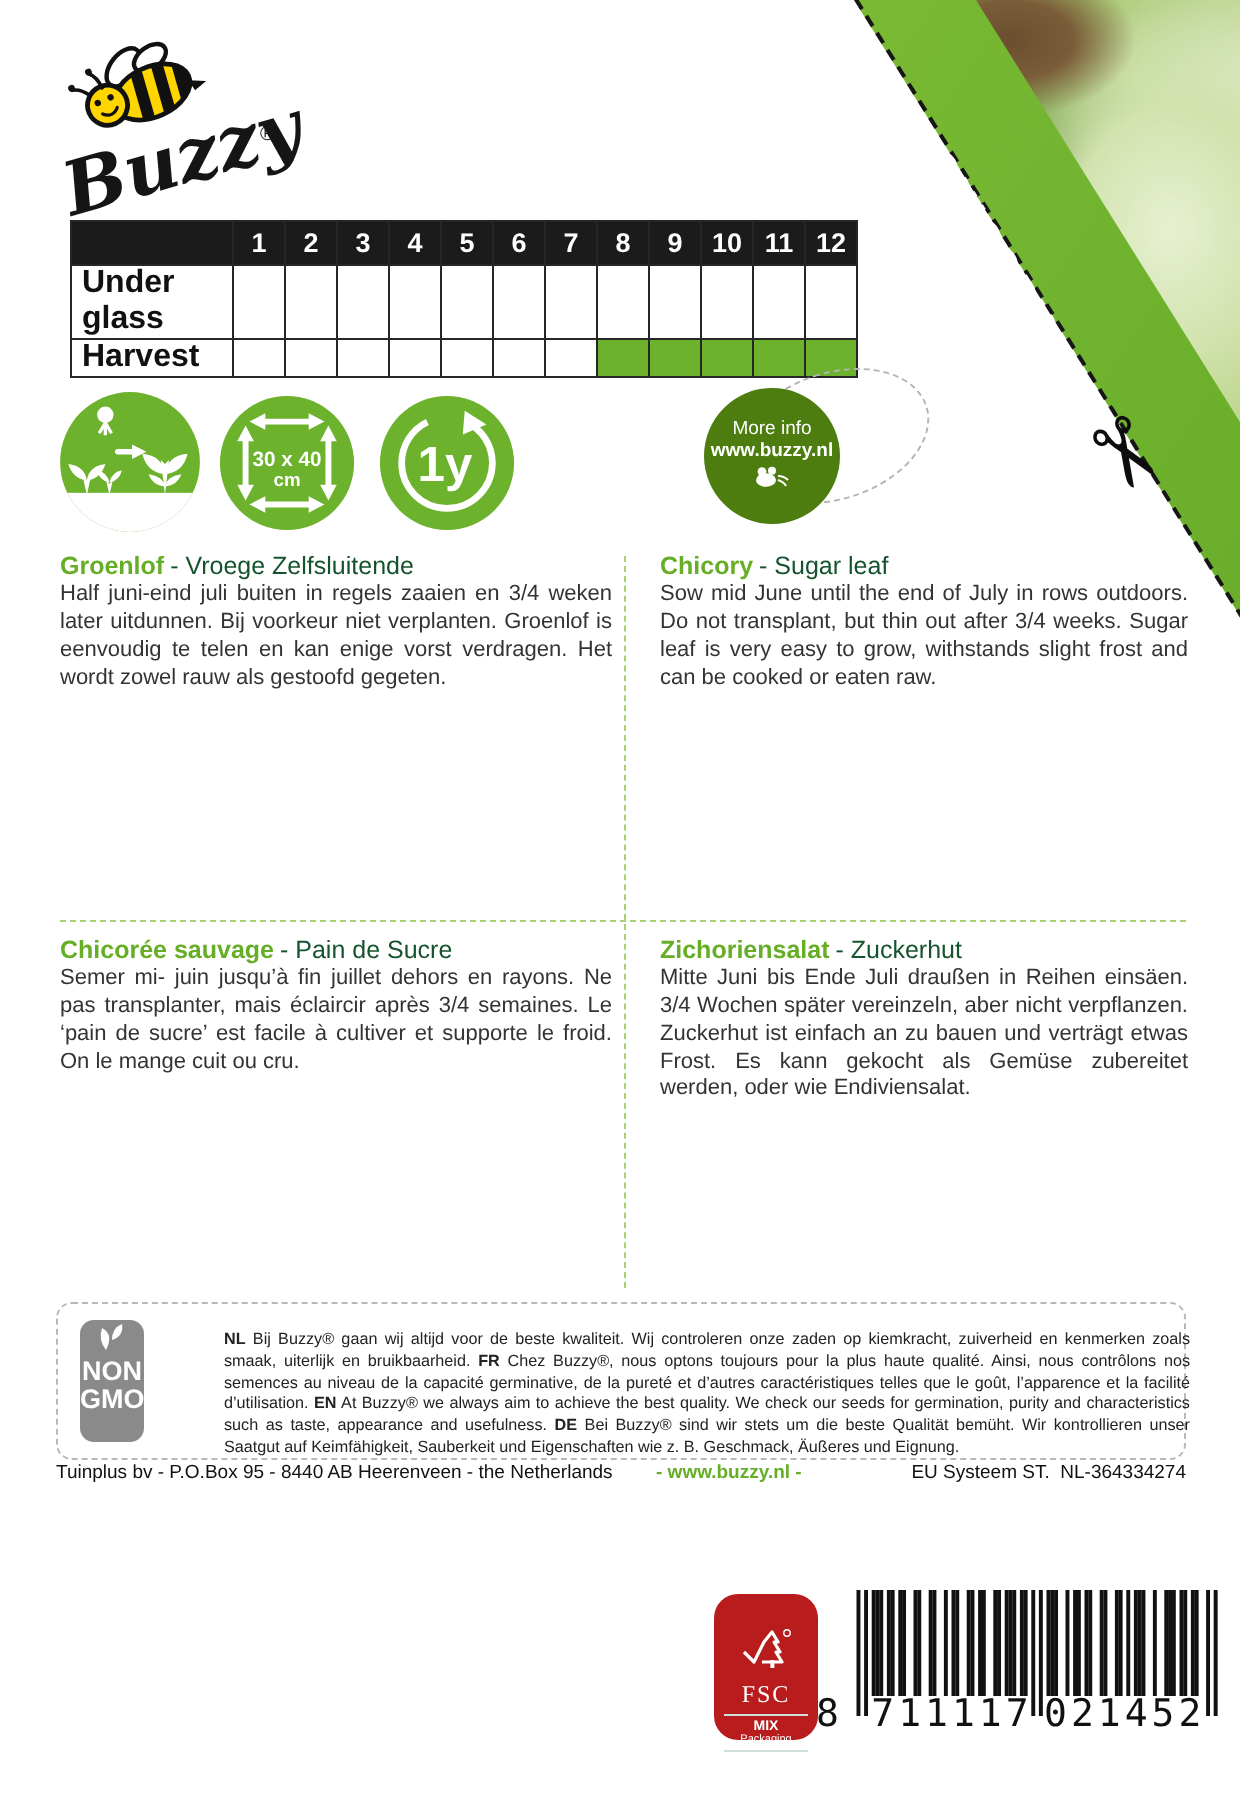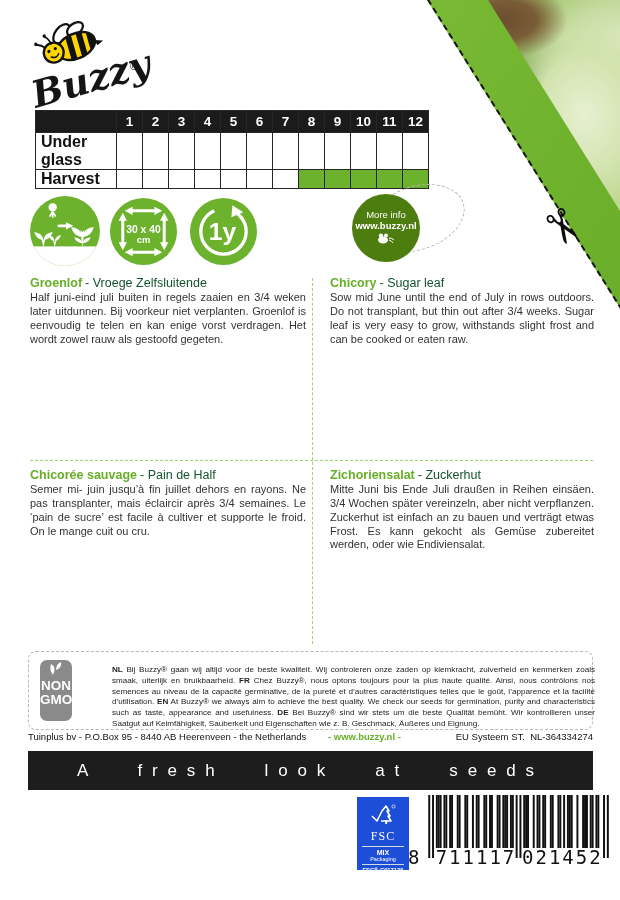--- a/index.html
+++ b/index.html
@@ -74,22 +74,22 @@
   .addr{position:absolute;left:0;top:0;}
   .site{position:absolute;left:300px;top:0;color:#67ae27;font-weight:bold;}
   .eu{position:absolute;right:0;top:0;white-space:pre;}
 
   
   .tagbar{position:absolute;left:28px;top:751px;width:565px;height:39px;background:#1d1d1d;
     color:#fff;display:flex;align-items:center;justify-content:center;
     font-size:17px;letter-spacing:.58em;word-spacing:1.5em;}
 
   
-  .fsc{position:absolute;left:357px;top:797px;width:52px;height:73px;background:#1d4ed8;
-    border-radius:0;color:#fff;text-align:center;padding-top:6px;}
+  .fsc{position:absolute;left:357px;top:797px;width:52px;height:73px;background:#b91c1c;
+    border-radius:12px;color:#fff;text-align:center;padding-top:16px;}
   .fsc .ac{font-family:"Liberation Serif",serif;font-size:12px;letter-spacing:1px;}
   .fsc hr{border:none;border-top:.5px solid #cfe0da;margin:2px 5px;}
   .fsc .mx{font-size:7px;font-weight:bold;}
   .fsc .pk{font-size:5.5px;}
   .fsc .lc{font-size:5.8px;font-weight:bold;}
   .barcode{position:absolute;left:428px;top:795px;}
   .bc-digits{position:absolute;top:846px;font-family:"DejaVu Sans Mono",monospace;
     font-size:19px;color:#111;}
   .bc-first{left:408px;}
   .bc-left{left:433px;width:86px;text-align:center;letter-spacing:2px;}
@@ -254,21 +254,21 @@
 
   <div class="desc d-nl" data-name="description-nl">
     <h3 data-name="heading-nl"><span class="nm">Groenlof</span><span class="vr">- Vroege Zelfsluitende</span></h3>
     <div data-name="body-nl">Half juni-eind juli buiten in regels zaaien en 3/4 weken later uitdunnen. Bij voorkeur niet verplanten. Groenlof is eenvoudig te telen en kan enige vorst verdragen. Het wordt zowel rauw als gestoofd gegeten.</div>
   </div>
   <div class="desc d-en" data-name="description-en">
     <h3 data-name="heading-en"><span class="nm">Chicory</span><span class="vr">- Sugar leaf</span></h3>
     <div data-name="body-en">Sow mid June until the end of July in rows outdoors. Do not transplant, but thin out after 3/4 weeks. Sugar leaf is very easy to grow, withstands slight frost and can be cooked or eaten raw.</div>
   </div>
   <div class="desc d-fr" data-name="description-fr">
-    <h3 data-name="heading-fr"><span class="nm">Chicorée sauvage</span><span class="vr">- Pain de Half</span></h3>
+    <h3 data-name="heading-fr"><span class="nm">Chicorée sauvage</span><span class="vr">- Pain de Sucre</span></h3>
     <div data-name="body-fr">Semer mi- juin jusqu’à fin juillet dehors en rayons. Ne pas transplanter, mais éclaircir après 3/4 semaines. Le ‘pain de sucre’ est facile à cultiver et supporte le froid. On le mange cuit ou cru.</div>
   </div>
   <div class="desc d-de" data-name="description-de">
     <h3 data-name="heading-de"><span class="nm">Zichoriensalat</span><span class="vr">- Zuckerhut</span></h3>
     <div data-name="body-de">Mitte Juni bis Ende Juli draußen in Reihen einsäen. 3/4 Wochen später vereinzeln, aber nicht verpflanzen. Zuckerhut ist einfach an zu bauen und verträgt etwas Frost. Es kann gekocht als Gemüse zubereitet werden, oder wie Endiviensalat.</div>
   </div>
   <div class="vdiv" data-name="vertical-dashed-divider"></div>
   <div class="hdiv" data-name="horizontal-dashed-divider"></div>
 
   <div class="finebox" data-name="quality-statement-box"></div>
@@ -281,23 +281,20 @@
     <div data-name="non-gmo-line2">GMO</div>
   </div>
   <p class="fineprint" data-name="fine-print"><b>NL</b> Bij Buzzy® gaan wij altijd voor de beste kwaliteit. Wij controleren onze zaden op kiemkracht, zuiverheid en kenmerken zoals smaak, uiterlijk en bruikbaarheid. <b>FR</b> Chez Buzzy®, nous optons toujours pour la plus haute qualité. Ainsi, nous contrôlons nos semences au niveau de la capacité germinative, de la pureté et d’autres caractéristiques telles que le goût, l’apparence et la facilité d’utilisation. <b>EN</b> At Buzzy® we always aim to achieve the best quality. We check our seeds for germination, purity and characteristics such as taste, appearance and usefulness. <b>DE</b> Bei Buzzy® sind wir stets um die beste Qualität bemüht. Wir kontrollieren unser Saatgut auf Keimfähigkeit, Sauberkeit und Eigenschaften wie z. B. Geschmack, Äußeres und Eignung.</p>
 
   <div class="addr-row" data-name="publisher-row">
     <span class="addr" data-name="publisher-address">Tuinplus bv - P.O.Box 95 - 8440 AB Heerenveen - the Netherlands</span>
     <span class="site" data-name="website-url">- www.buzzy.nl -</span>
     <span class="eu" data-name="eu-system-number">EU Systeem ST.  NL-364334274</span>
   </div>
 
-  <div class="tagbar" data-name="tagline-bar">
-    <span data-name="tagline-text">A fresh look at seeds</span>
-  </div>
 
   <div class="fsc" data-name="fsc-label">
     <svg data-name="fsc-tree-icon" width="28" height="22" viewBox="0 0 28 22">
       <path d="M3,13 L8,18 L13,8 L17,3 L20,8 H18 L21,13 H19 L22,18 H12" fill="none" stroke="#fff" stroke-width="1.6" stroke-linejoin="round"></path>
       <rect x="16.2" y="17" width="2" height="4" fill="#fff"></rect>
       <circle cx="24.5" cy="3.5" r="1.6" fill="none" stroke="#fff" stroke-width="0.7"></circle>
     </svg>
     <div class="ac" data-name="fsc-acronym">FSC</div>
     <hr>
     <div class="mx" data-name="fsc-mix">MIX</div>

